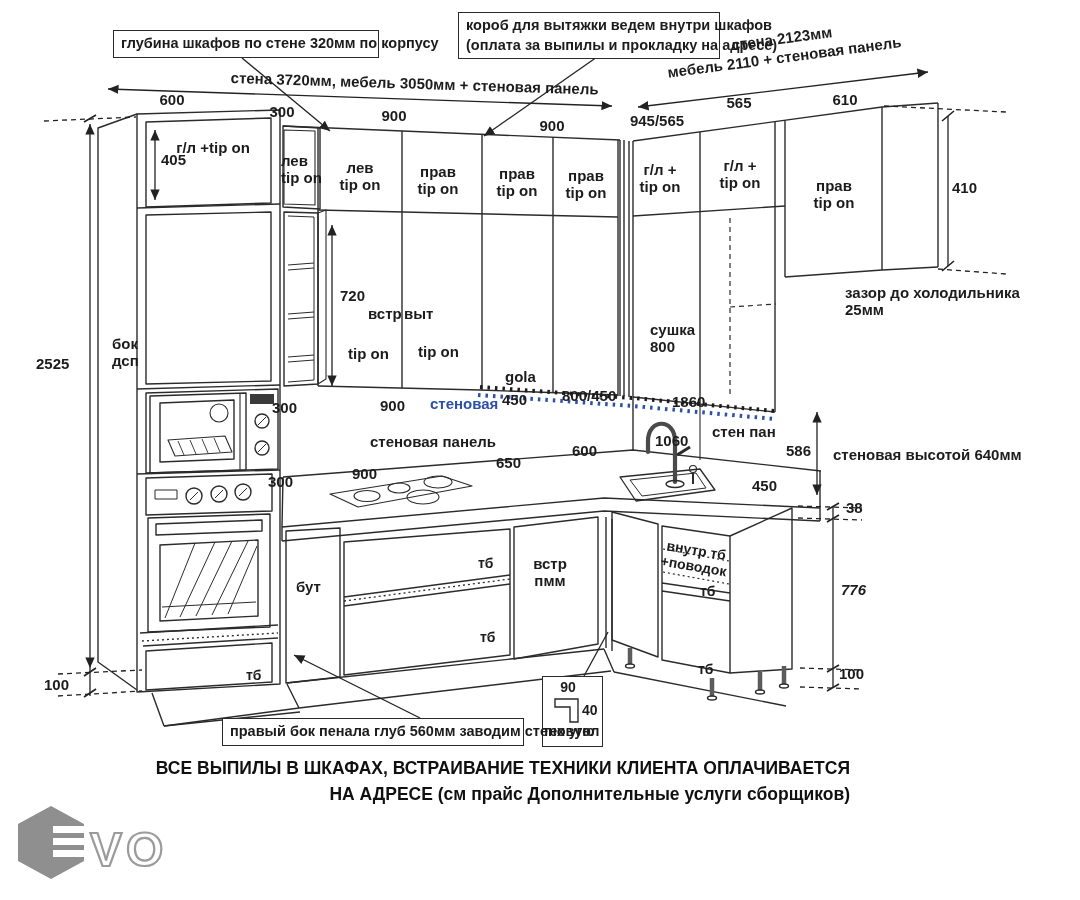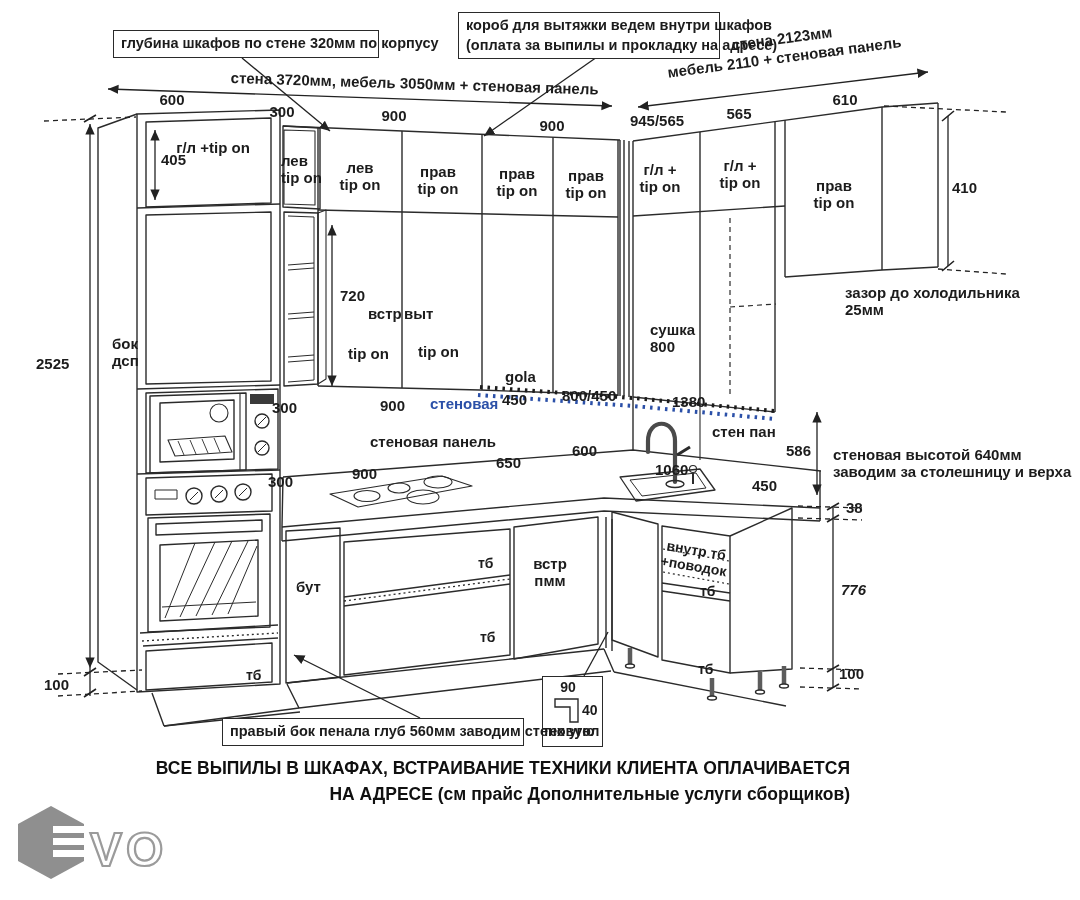--- a/index.html
+++ b/index.html
@@ -197,43 +197,43 @@
 <div class="lbl ctr rot" style="left:642px;top:48px;width:280px;transform:rotate(-7.5deg);line-height:1.25;">
   <div>стена 2123мм</div>
   <div>мебель 2110 + стеновая панель</div>
 </div>
 
 <div class="lbl ctr" style="left:150px;top:92px;width:44px;">600</div>
 <div class="lbl ctr" style="left:263px;top:104px;width:38px;">300</div>
 <div class="lbl ctr" style="left:372px;top:108px;width:44px;">900</div>
 <div class="lbl ctr" style="left:530px;top:118px;width:44px;">900</div>
 <div class="lbl ctr" style="left:620px;top:113px;width:74px;">945/565</div>
-<div class="lbl ctr" style="left:716px;top:106px;width:46px;">565</div>
+<div class="lbl ctr" style="left:716px;top:95px;width:46px;">565</div>
 <div class="lbl ctr" style="left:823px;top:92px;width:44px;">610</div>
 
 <div class="lbl" style="left:161px;top:152px;">405</div>
 <div class="lbl" style="left:36px;top:356px;">2525</div>
 <div class="lbl" style="left:340px;top:288px;">720</div>
 <div class="lbl" style="left:952px;top:180px;">410</div>
 <div class="lbl" style="left:786px;top:443px;">586</div>
-<div class="lbl" style="left:672px;top:394px;">1380</div>
+<div class="lbl" style="left:672px;top:394px;">1860</div>
 <div class="lbl" style="left:846px;top:500px;">38</div>
 <div class="lbl" style="left:841px;top:582px;font-style:italic;">776</div>
 <div class="lbl" style="left:839px;top:666px;">100</div>
 <div class="lbl" style="left:44px;top:677px;">100</div>
 
 <div class="lbl" style="left:272px;top:400px;">300</div>
 <div class="lbl" style="left:380px;top:398px;">900</div>
 <div class="lbl" style="left:502px;top:392px;">450</div>
 <div class="lbl" style="left:562px;top:388px;">800/450</div>
 <div class="lbl" style="left:268px;top:474px;">300</div>
 <div class="lbl" style="left:352px;top:466px;">900</div>
 <div class="lbl" style="left:496px;top:455px;">650</div>
 <div class="lbl" style="left:572px;top:443px;">600</div>
-<div class="lbl" style="left:655px;top:462px;">1060</div>
+<div class="lbl" style="left:655px;top:433px;">1060</div>
 <div class="lbl" style="left:752px;top:478px;">450</div>
 
 <div class="lbl ctr" style="left:168px;top:140px;width:90px;">г/л +tip on</div>
 <div class="lbl" style="left:281px;top:153px;">
   <div>лев</div>
   <div>tip on</div>
 </div>
 <div class="lbl ctr" style="left:332px;top:160px;width:56px;">
   <div>лев</div>
   <div>tip on</div>
@@ -294,21 +294,20 @@
   <div>внутр тб</div>
   <div>+поводок</div>
 </div>
 
 <div class="lbl" style="left:845px;top:285px;">
   <div>зазор до холодильника</div>
   <div>25мм</div>
 </div>
 <div class="lbl" style="left:833px;top:447px;">
   <div>стеновая высотой 640мм</div>
-  <div>заводим за столешницу и верха</div>
 </div>
 
 <div class="techbox" style="left:542px;top:676px;width:59px;height:69px;"></div>
 <div class="lbl ctr sm" style="left:542px;top:680px;width:52px;z-index:5;">90</div>
 <svg style="position:absolute;left:0;top:0;z-index:5;" width="1080" height="900" viewBox="0 0 1080 900">
   <path d="M555,699 L578,699 L578,722 L570,722 L570,707 L555,707 Z" fill="#fff" stroke="#2a2a2a" stroke-width="1.4"></path>
 </svg>
 <div class="lbl sm" style="left:582px;top:703px;z-index:5;">40</div>
 <div class="lbl ctr sm" style="left:540px;top:724px;width:62px;z-index:5;">тех угол</div>
 

